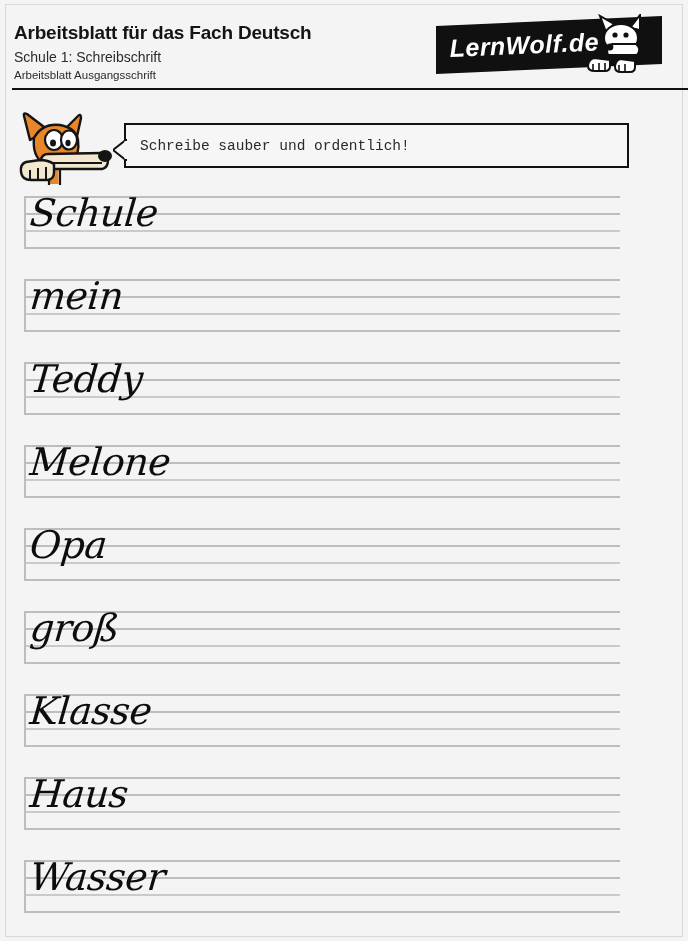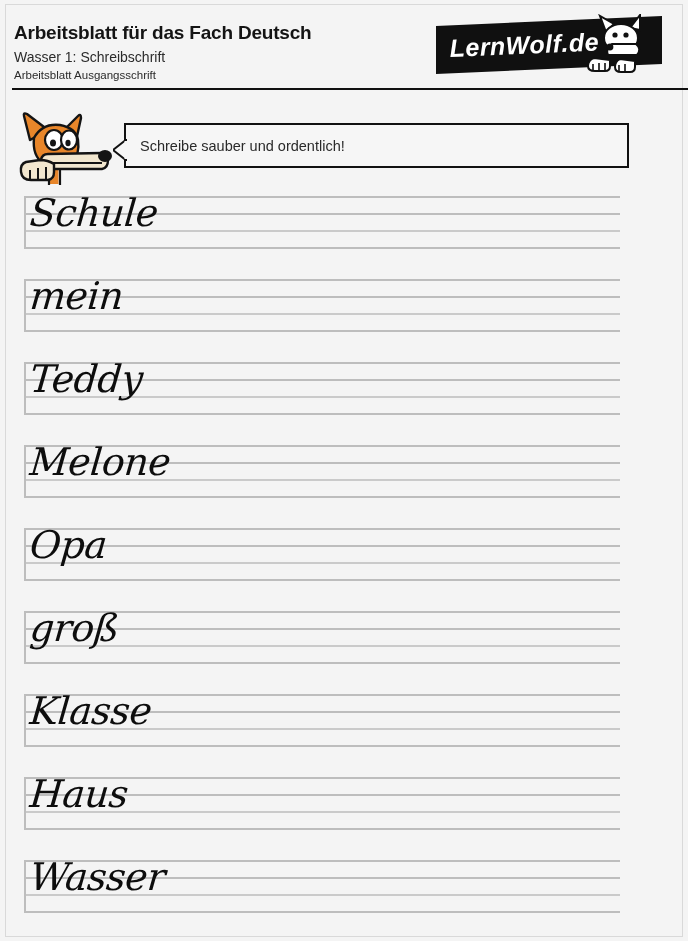--- a/index.html
+++ b/index.html
@@ -86,20 +86,21 @@
   }
   #logo svg { display: block; }
 
   
   #prompt-row {
     position: absolute;
     left: 6px;
     top: 104px;
     width: 676px;
     height: 84px;
+    font-family: Liberation Mono, monospace;
   }
   #mascot {
     position: absolute;
     left: 12px;
     top: 6px;
     width: 102px;
     height: 76px;
   }
   #mascot svg { display: block; }
 
@@ -184,21 +185,21 @@
 <body>
 
 <div id="page">
 
   <div id="page-frame"></div>
 
   <div id="header">
 
     <div id="title-block">
       <div id="worksheet-title">Arbeitsblatt für das Fach Deutsch</div>
-      <div id="worksheet-subtitle">Wasser 1: Schreibschrift</div>
+      <div id="worksheet-subtitle">Schule 1: Schreibschrift</div>
       <div id="worksheet-script">Arbeitsblatt Ausgangsschrift</div>
     </div>
 
     <div id="logo">
       <svg width="230" height="62" viewBox="0 0 230 62">
 
         <polygon points="2,12 228,2 228,50 2,60" fill="#101010"></polygon>
 
         <text x="16" y="43" font-family="'Liberation Sans', sans-serif" font-size="25" font-weight="bold" font-style="italic" fill="#ffffff" transform="rotate(-2.5 16 43)" letter-spacing="0.5">LernWolf.de</text>
 

